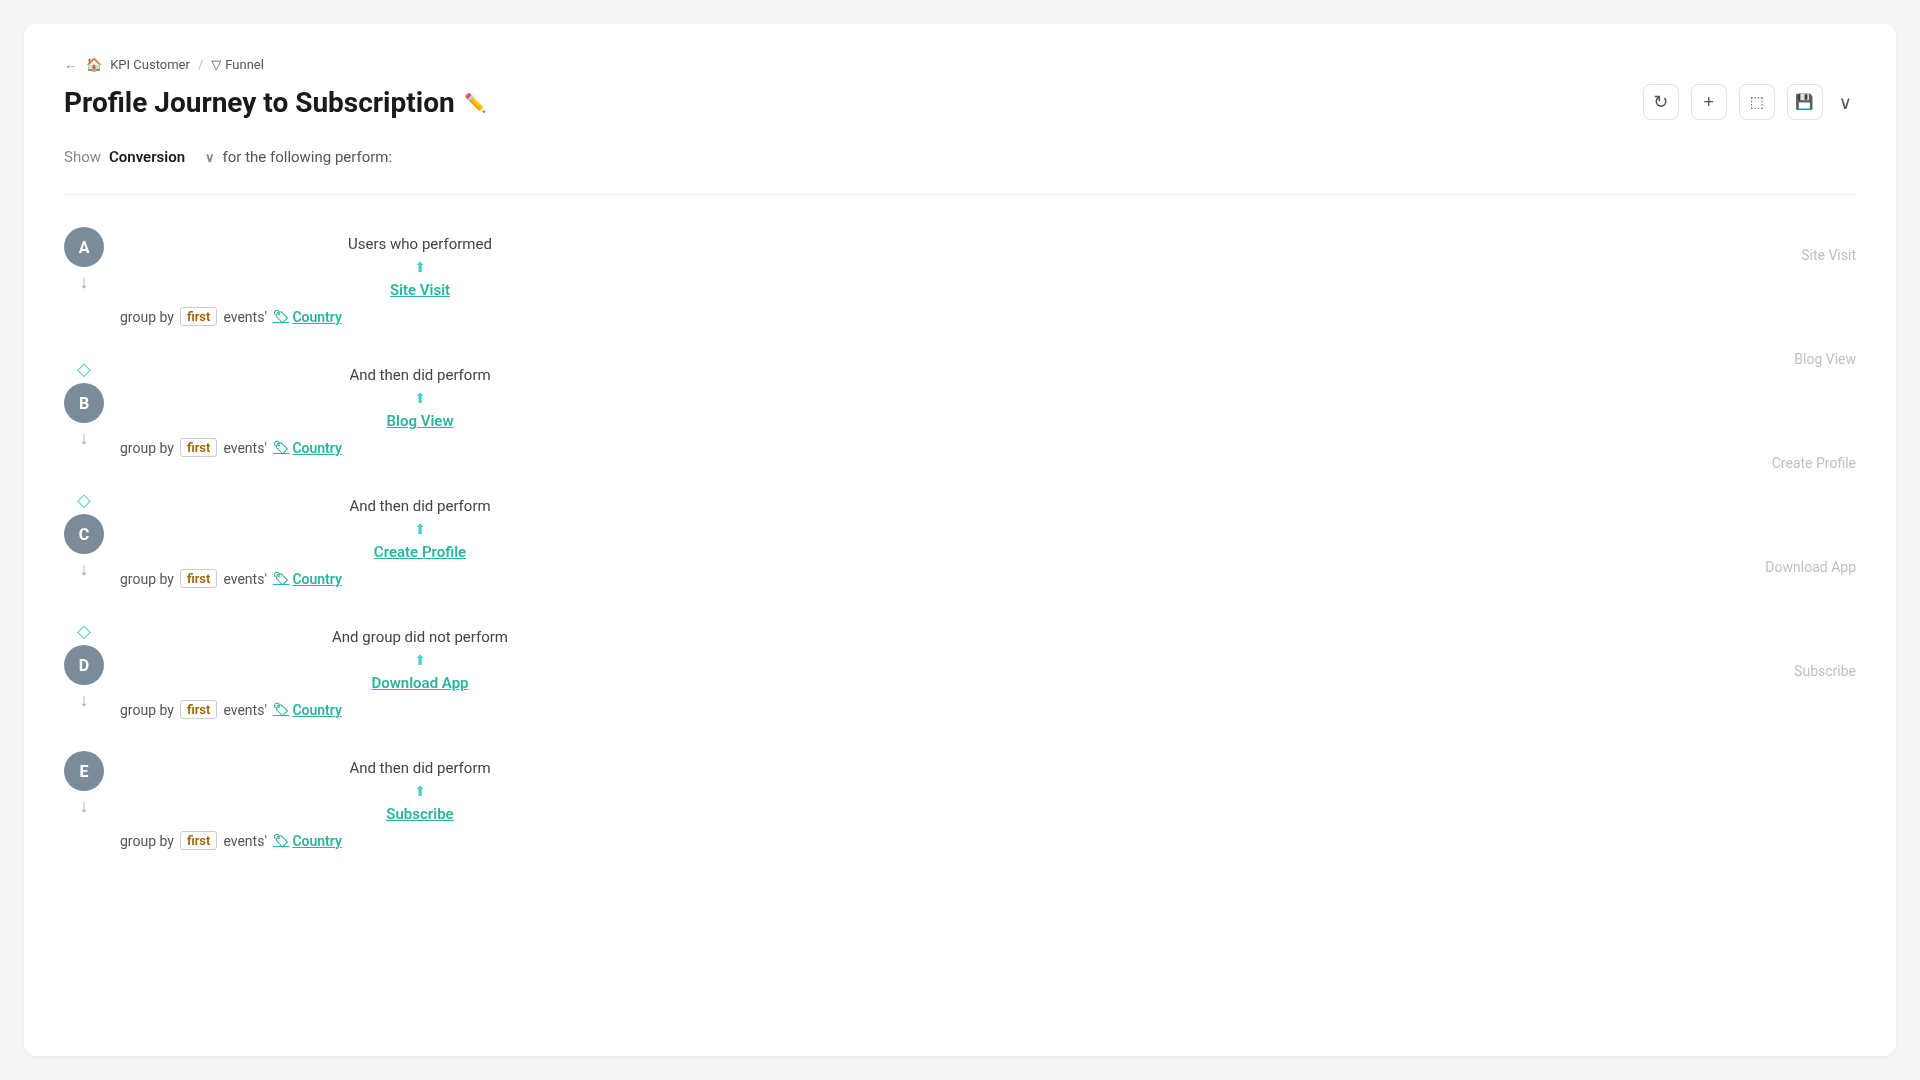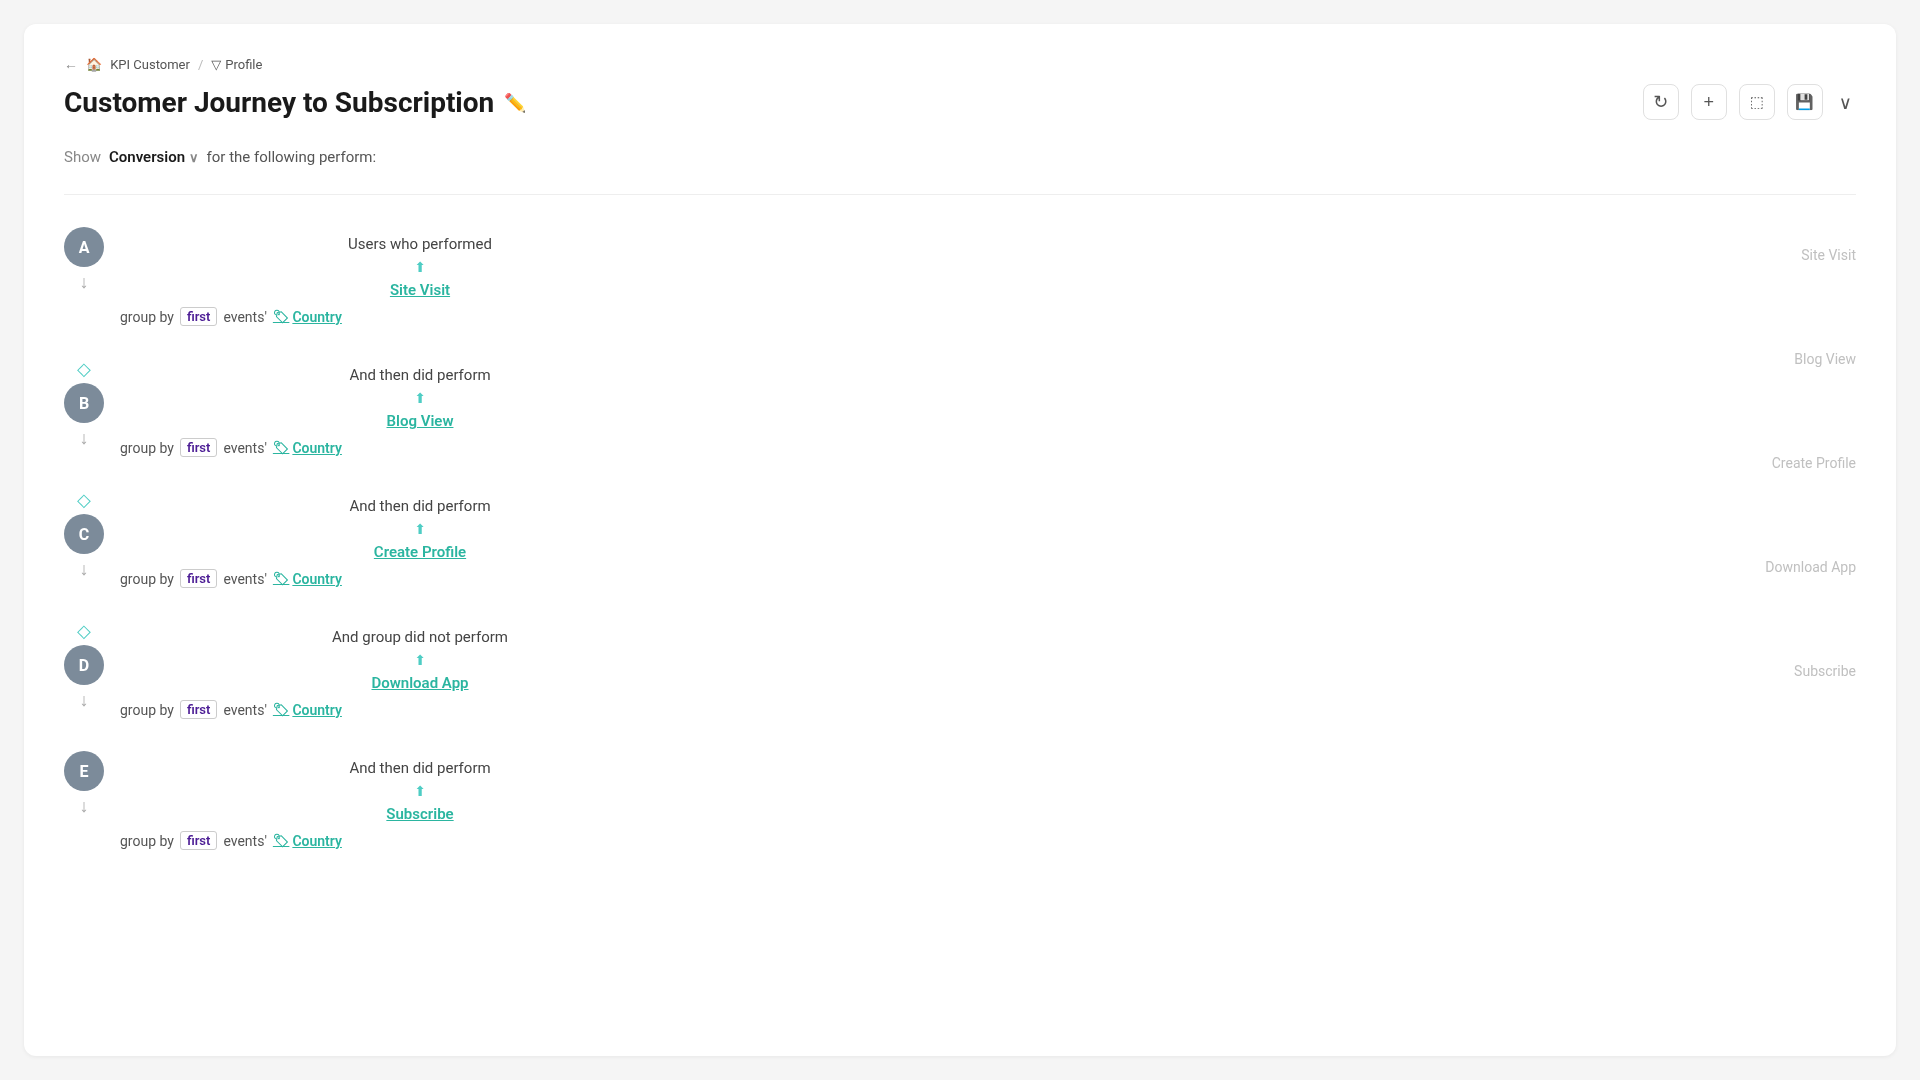--- a/index.html
+++ b/index.html
@@ -106,21 +106,21 @@
       font-size: 15px;
       color: #555;
       margin-bottom: 32px;
       padding-bottom: 28px;
       border-bottom: 1px solid #eee;
     }
     .show-label { color: #888; }
     .conversion-dropdown {
       display: flex;
       align-items: center;
-      gap: 4px;
+      gap: 20px;
       font-weight: 600;
       color: #1a1a1a;
       cursor: pointer;
       font-size: 15px;
     }
     .dropdown-chevron { color: #888; font-size: 13px; }
     
     .two-col {
       display: grid;
       grid-template-columns: 680px 1fr;
@@ -212,21 +212,21 @@
       color: #555;
       margin-left: 0;
       padding-left: 0;
     }
     .groupby-first {
       border: 1px solid #ccc;
       border-radius: 3px;
       padding: 1px 6px;
       font-weight: 600;
       font-size: 13px;
-      color: #4c1d95;
+      color: #a16207;
     }
     .groupby-country {
       color: #2bb5a0;
       font-weight: 600;
       text-decoration: underline;
       cursor: pointer;
       display: flex;
       align-items: center;
       gap: 3px;
     }
@@ -246,27 +246,27 @@
 <div class="main-container">
   <div class="content-panel">
 
     <div class="breadcrumb">
       <span class="breadcrumb-back">←</span>
       <span class="breadcrumb-icon">🏠</span>
       <a class="breadcrumb-link">KPI Customer</a>
       <span class="breadcrumb-sep">/</span>
       <span class="breadcrumb-funnel">
         <span>▽</span>
-        <span>Profile</span>
+        <span>Funnel</span>
       </span>
     </div>
 
     <div class="page-header">
       <div class="page-title">
-        <span>Customer Journey to Subscription</span>
+        <span>Profile Journey to Subscription</span>
         <span class="edit-icon">✏️</span>
       </div>
       <div class="header-actions">
         <button class="header-btn">
           <span>↻</span>
         </button>
         <button class="header-btn">
           <span>+</span>
         </button>
         <button class="header-btn">

